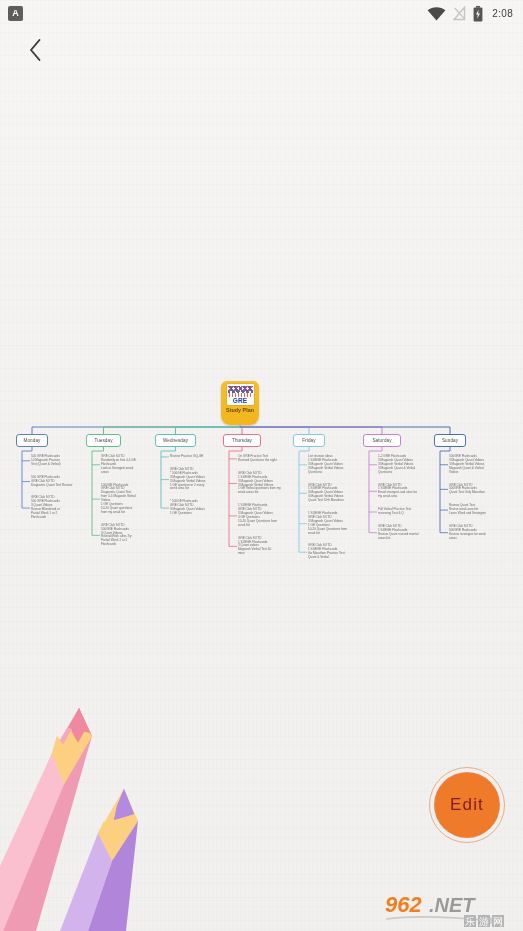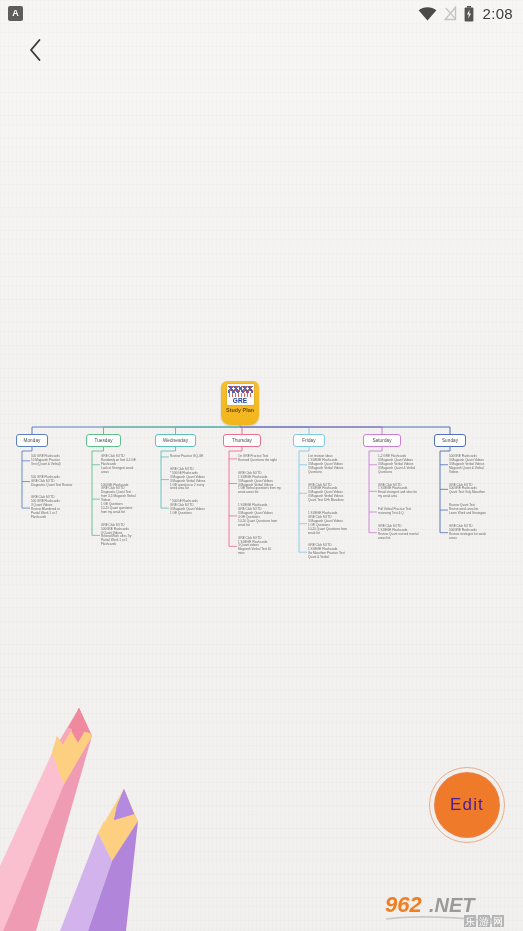--- a/index.html
+++ b/index.html
@@ -54,21 +54,21 @@
     font-size: 9px; font-weight: bold;
     line-height: 1;
   }
   #status-right {
     margin-left: auto;
     display: flex; align-items: center; gap: 7px;
   }
   .sb-ico { display: block; }
   #clock {
     color: #3d3d3d;
-    font-size: 15px;
+    font-size: 10px;
     letter-spacing: 0.3px;
     margin-left: 2px;
   }
 
   
   #nav-bar {
     position: absolute; top: 27px; left: 0;
     width: 523px; height: 45px;
     z-index: 35;
   }
@@ -171,21 +171,21 @@
   
   #pencils { position: absolute; left: 0; bottom: 0; width: 190px; height: 250px; z-index: 12; }
 
   
   #edit-fab {
     position: absolute;
     left: 435px; top: 773px;
     width: 64px; height: 64px;
     border-radius: 50%;
     background: #ef7b2a;
-    color: #4c1d95;
+    color: #7f1d1d;
     display: flex; align-items: center; justify-content: center;
     font-size: 17px;
     letter-spacing: 1.2px;
     box-shadow: 0 0 0 1px #e8824a, 0 0 0 5px rgba(0,0,0,0) ;
     cursor: pointer;
     z-index: 30;
   }
   .fab-ring {
     position: absolute;
     left: 429px; top: 767px;

